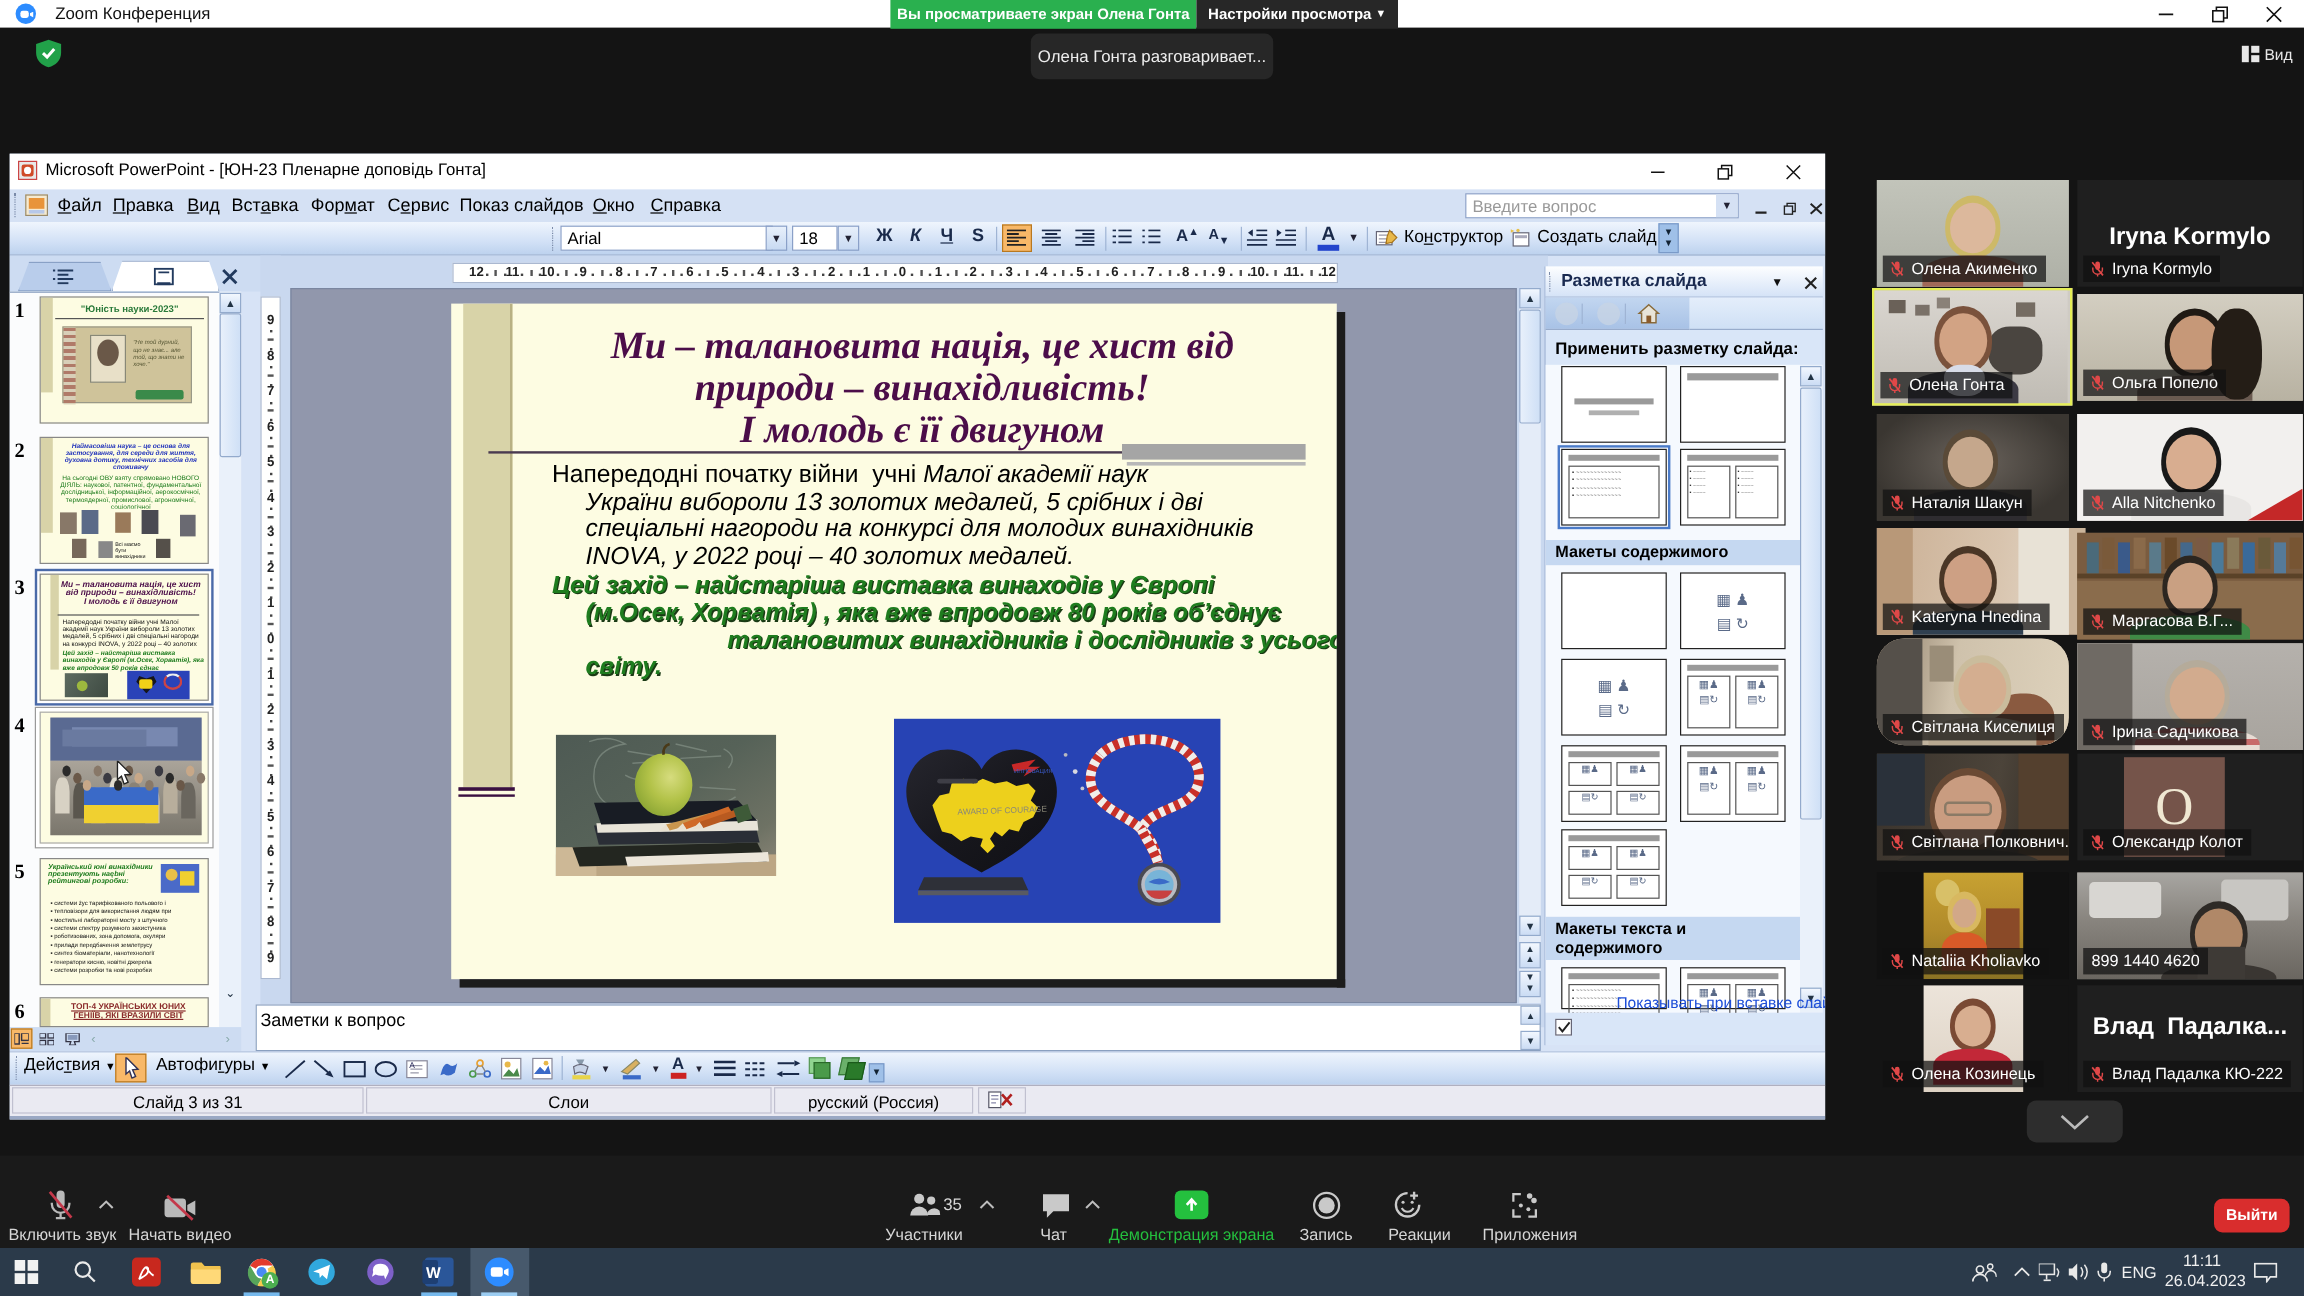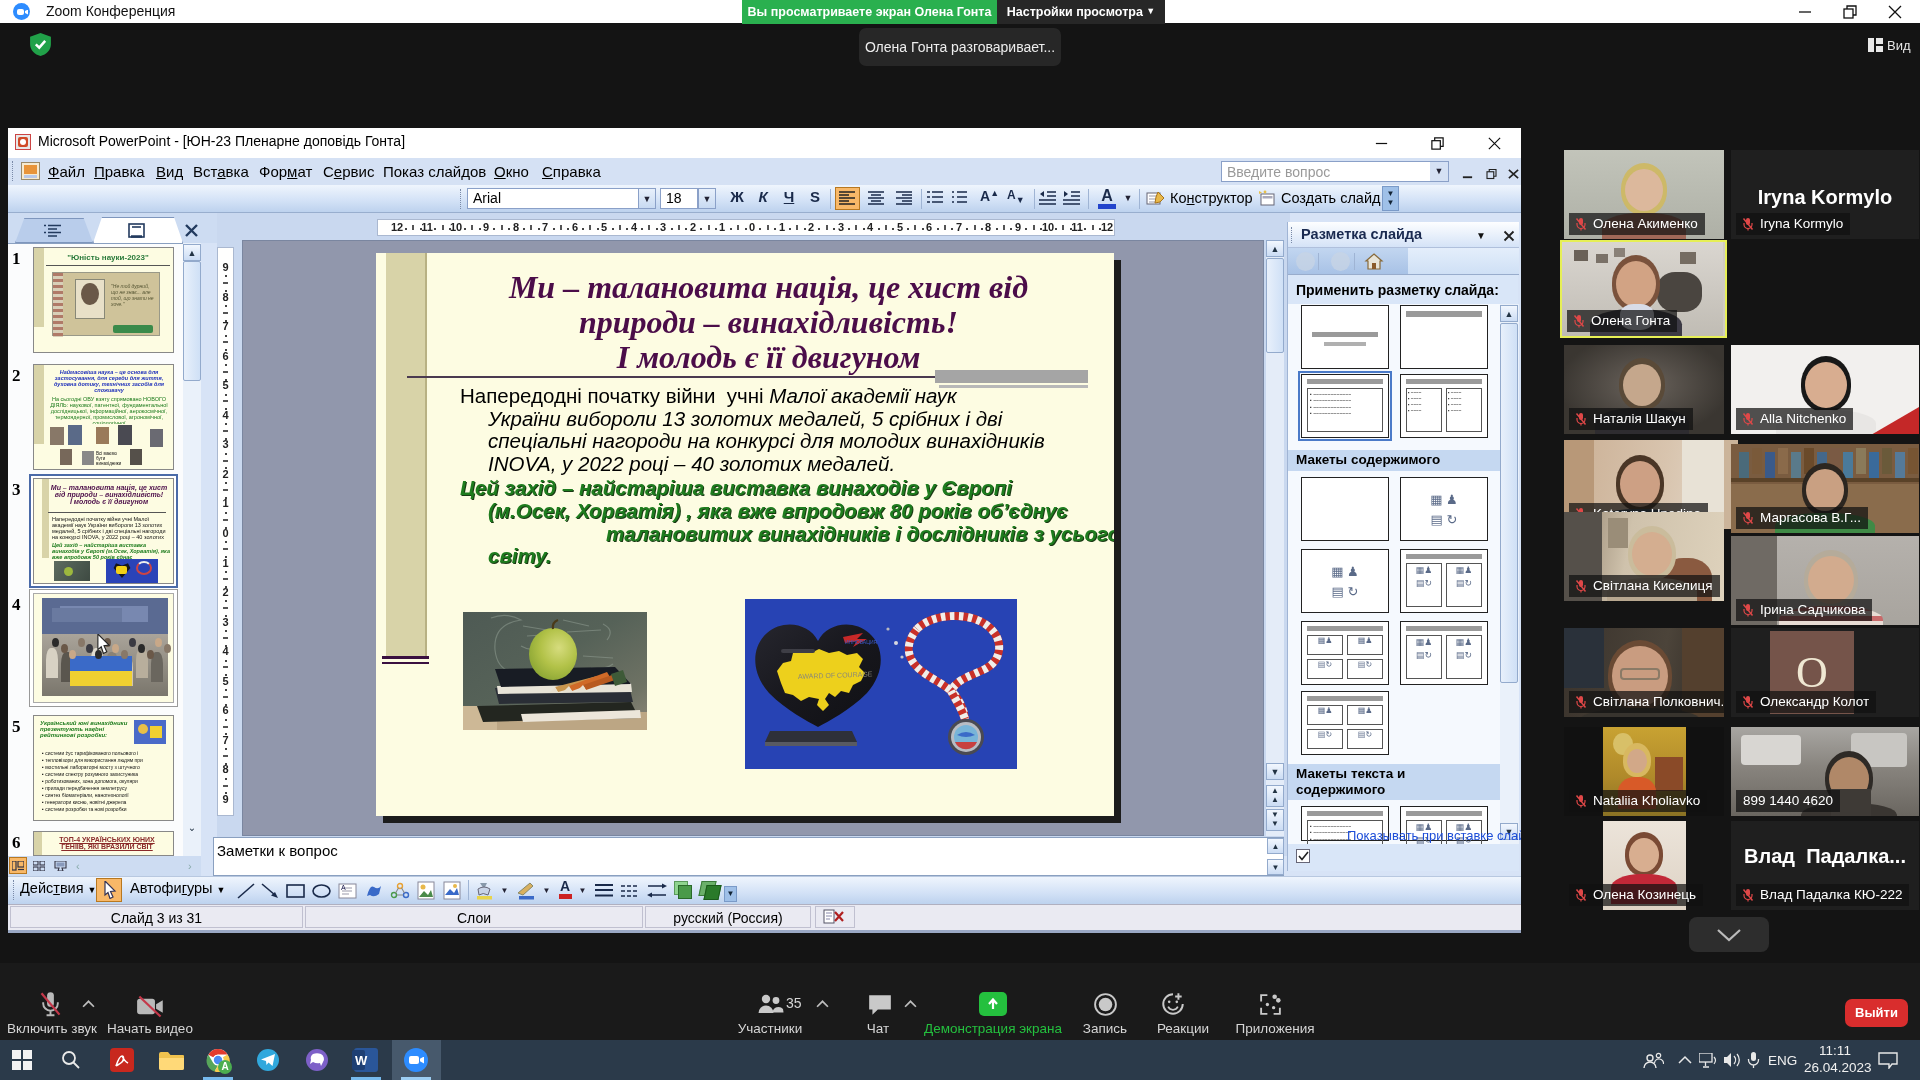--- a/index.html
+++ b/index.html
@@ -844,20 +844,32 @@
       <div class="abs" style="left:50px;top:13px;width:48px;height:56px;border-radius:50% 50% 45% 45%;background:#7a523c;"></div>
       <div class="abs" style="left:54px;top:19px;width:40px;height:46px;border-radius:50%;background:#d2a384;"></div>
       <div class="abs" style="left:28px;top:67px;width:92px;height:34px;border-radius:45% 45% 0 0;background:#3c3a44;"></div>
       <div class="abs" style="left:58px;top:62px;width:34px;height:26px;border-radius:40%;background:#d8dce8;"></div>
       <div class="nlab" style="padding:0 7px 0 24px;"><svg class="micx" viewBox="0 0 14 14">
           <rect x="5" y="1" width="4" height="7" rx="2" fill="#e04848"></rect>
           <path d="M3 6 v1.5 a4 4 0 0 0 8 0 V6 M7 11.5 v2" stroke="#e04848" stroke-width="1.2" fill="none"></path>
           <path d="M2.5 1.5 L11.5 12.5" stroke="#e04848" stroke-width="1.4"></path>
         </svg>Олена Гонта</div>
     </div>
+    <div class="tile" style="left:1731px;top:245px;width:188px;height:89px;background:#c4beb0;">
+      <div class="abs" style="left:0;top:0;width:188px;height:89px;background:linear-gradient(#d3cec1,#b8b2a2);"></div>
+      <div class="abs" style="left:73px;top:12px;width:50px;height:58px;border-radius:50% 50% 45% 45%;background:#201a14;"></div>
+      <div class="abs" style="left:77px;top:18px;width:42px;height:48px;border-radius:50%;background:#c69878;"></div>
+      <div class="abs" style="left:50px;top:68px;width:96px;height:30px;border-radius:45% 45% 0 0;background:#6a5a50;"></div>
+      <div class="abs" style="left:112px;top:12px;width:42px;height:76px;border-radius:45%;background:#241d16;"></div>
+      <div class="nlab" style="padding:0 7px 0 24px;"><svg class="micx" viewBox="0 0 14 14">
+          <rect x="5" y="1" width="4" height="7" rx="2" fill="#e04848"></rect>
+          <path d="M3 6 v1.5 a4 4 0 0 0 8 0 V6 M7 11.5 v2" stroke="#e04848" stroke-width="1.2" fill="none"></path>
+          <path d="M2.5 1.5 L11.5 12.5" stroke="#e04848" stroke-width="1.4"></path>
+        </svg>Ольга Попело</div>
+    </div>
     <div class="tile" style="left:1564px;top:345px;width:160px;height:89px;background:#44403a;">
       <div class="abs" style="left:0;top:0;width:160px;height:89px;background:radial-gradient(ellipse at 50% 45%,#6a635c,#3a3631 75%);"></div>
       <div class="abs" style="left:55px;top:13px;width:46px;height:52px;border-radius:50% 50% 45% 45%;background:#5a4a38;"></div>
       <div class="abs" style="left:59px;top:19px;width:38px;height:42px;border-radius:50%;background:#c5a78c;"></div>
       <div class="abs" style="left:31px;top:63px;width:94px;height:32px;border-radius:45% 45% 0 0;background:#2e2c30;"></div>
       <div class="nlab" style="padding:0 7px 0 24px;"><svg class="micx" viewBox="0 0 14 14">
           <rect x="5" y="1" width="4" height="7" rx="2" fill="#e04848"></rect>
           <path d="M3 6 v1.5 a4 4 0 0 0 8 0 V6 M7 11.5 v2" stroke="#e04848" stroke-width="1.2" fill="none"></path>
           <path d="M2.5 1.5 L11.5 12.5" stroke="#e04848" stroke-width="1.4"></path>
         </svg>Наталія Шакун</div>
@@ -907,21 +919,21 @@
       <div class="abs" style="left:0;top:34px;width:188px;height:4px;background:#5a4228;"></div>
       <div class="abs" style="left:71px;top:19px;width:46px;height:52px;border-radius:50% 50% 45% 45%;background:#2c2620;"></div>
       <div class="abs" style="left:75px;top:25px;width:38px;height:42px;border-radius:50%;background:#c9a082;"></div>
       <div class="abs" style="left:44px;top:69px;width:100px;height:28px;border-radius:45% 45% 0 0;background:#3f8a46;"></div>
       <div class="nlab" style="padding:0 7px 0 24px;"><svg class="micx" viewBox="0 0 14 14">
           <rect x="5" y="1" width="4" height="7" rx="2" fill="#e04848"></rect>
           <path d="M3 6 v1.5 a4 4 0 0 0 8 0 V6 M7 11.5 v2" stroke="#e04848" stroke-width="1.2" fill="none"></path>
           <path d="M2.5 1.5 L11.5 12.5" stroke="#e04848" stroke-width="1.4"></path>
         </svg>Маргасова В.Г...</div>
     </div>
-    <div class="tile" style="left:1564px;top:512px;width:160px;height:89px;background:#c5b8a2;">
+    <div class="tile" style="left:1564px;top:532px;width:160px;height:89px;background:#c5b8a2;border-radius:23px;">
       <div class="abs" style="left:0;top:0;width:160px;height:89px;background:linear-gradient(100deg,#8a7a66,#cfc2ac 40%,#ded2bc);"></div>
       <div class="abs" style="left:0px;top:0px;width:38px;height:89px;background:#55504a;"></div>
       <div class="abs" style="left:44px;top:6px;width:20px;height:30px;background:#9a8d78;"></div>
       <div class="abs" style="left:96px;top:46px;width:52px;height:43px;border-radius:45% 45% 0 0;background:#8a5a40;"></div>
       <div class="abs" style="left:64px;top:14px;width:48px;height:54px;border-radius:50% 50% 45% 45%;background:#cabc9c;"></div>
       <div class="abs" style="left:68px;top:20px;width:40px;height:44px;border-radius:50%;background:#d4ae90;"></div>
       <div class="abs" style="left:43px;top:66px;width:90px;height:30px;border-radius:45% 45% 0 0;background:#b8a890;"></div>
       <div class="nlab" style="padding:0 7px 0 24px;"><svg class="micx" viewBox="0 0 14 14">
           <rect x="5" y="1" width="4" height="7" rx="2" fill="#e04848"></rect>
           <path d="M3 6 v1.5 a4 4 0 0 0 8 0 V6 M7 11.5 v2" stroke="#e04848" stroke-width="1.2" fill="none"></path>

